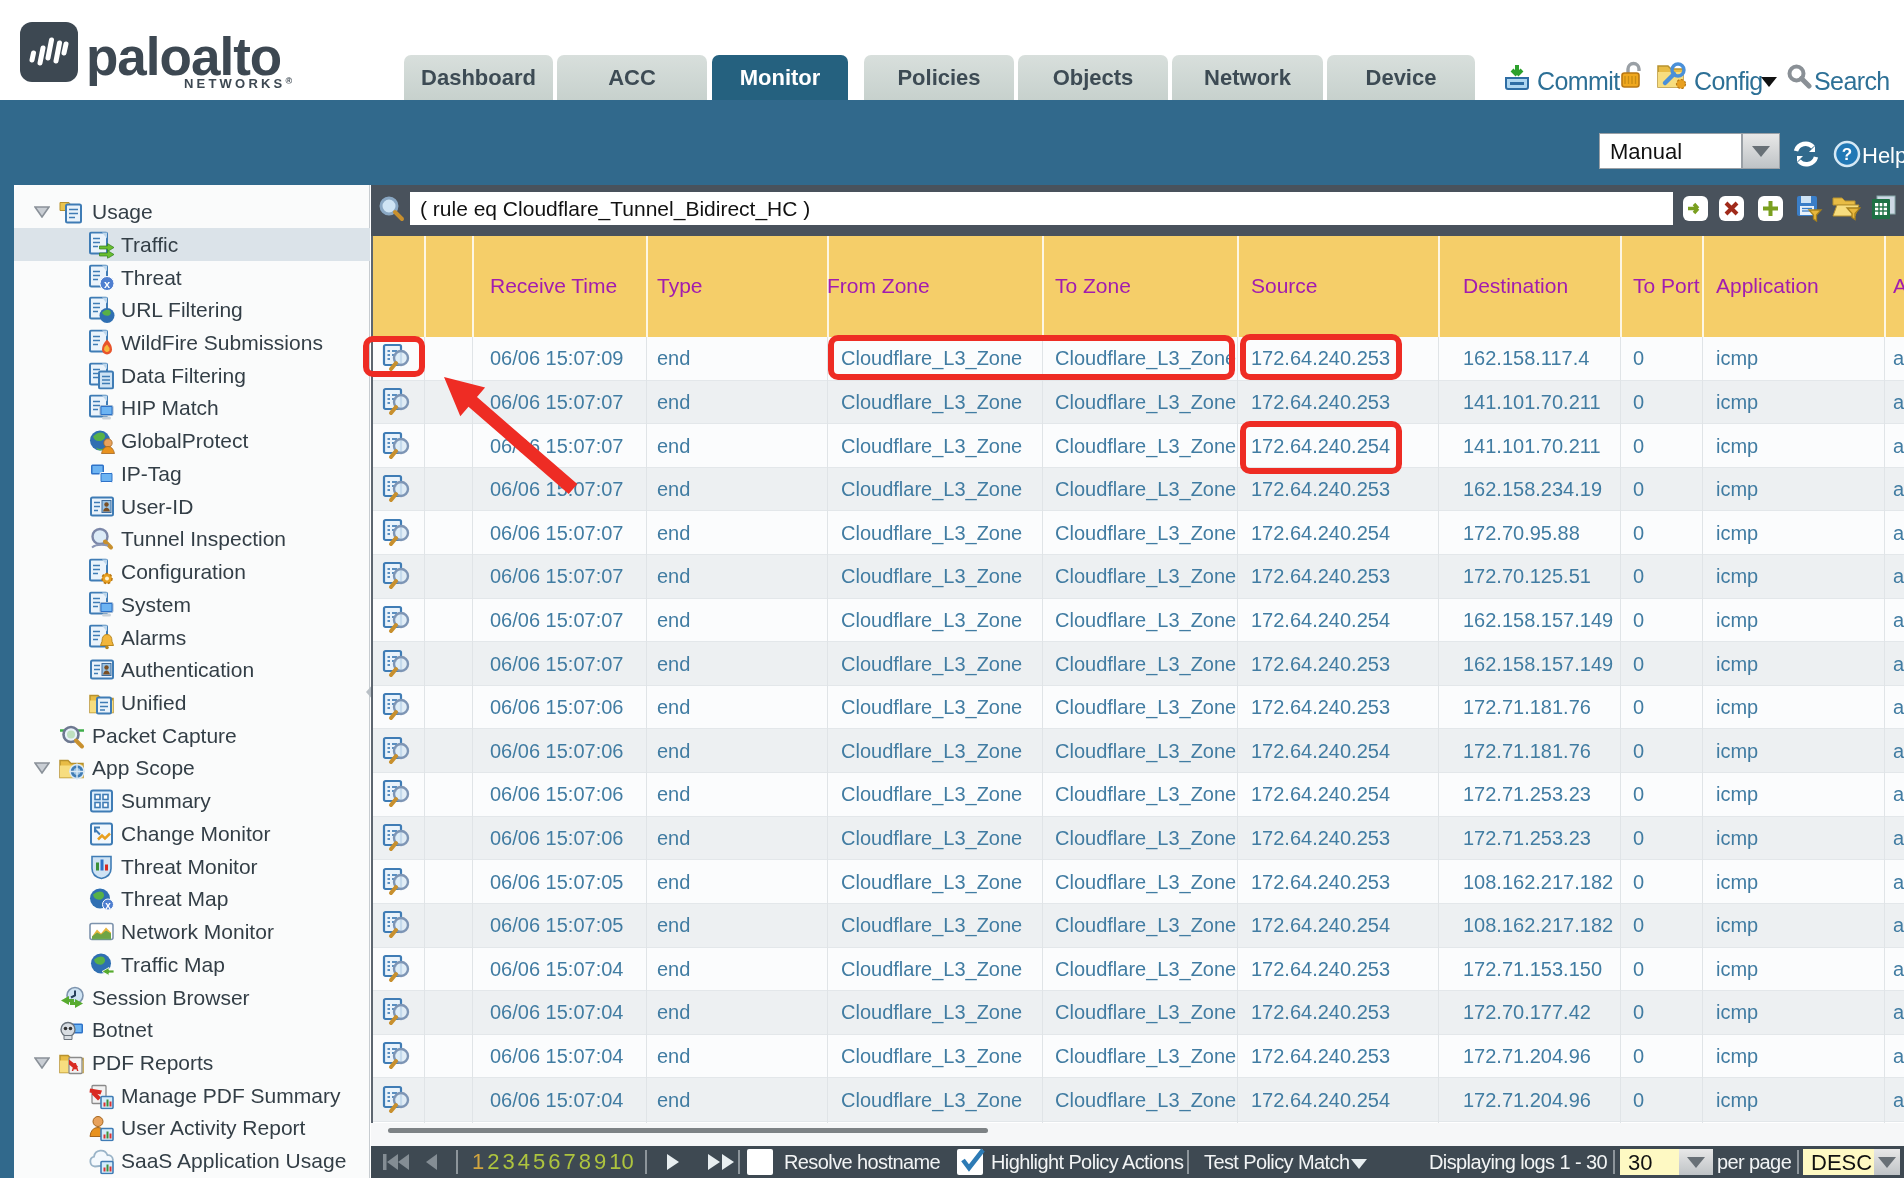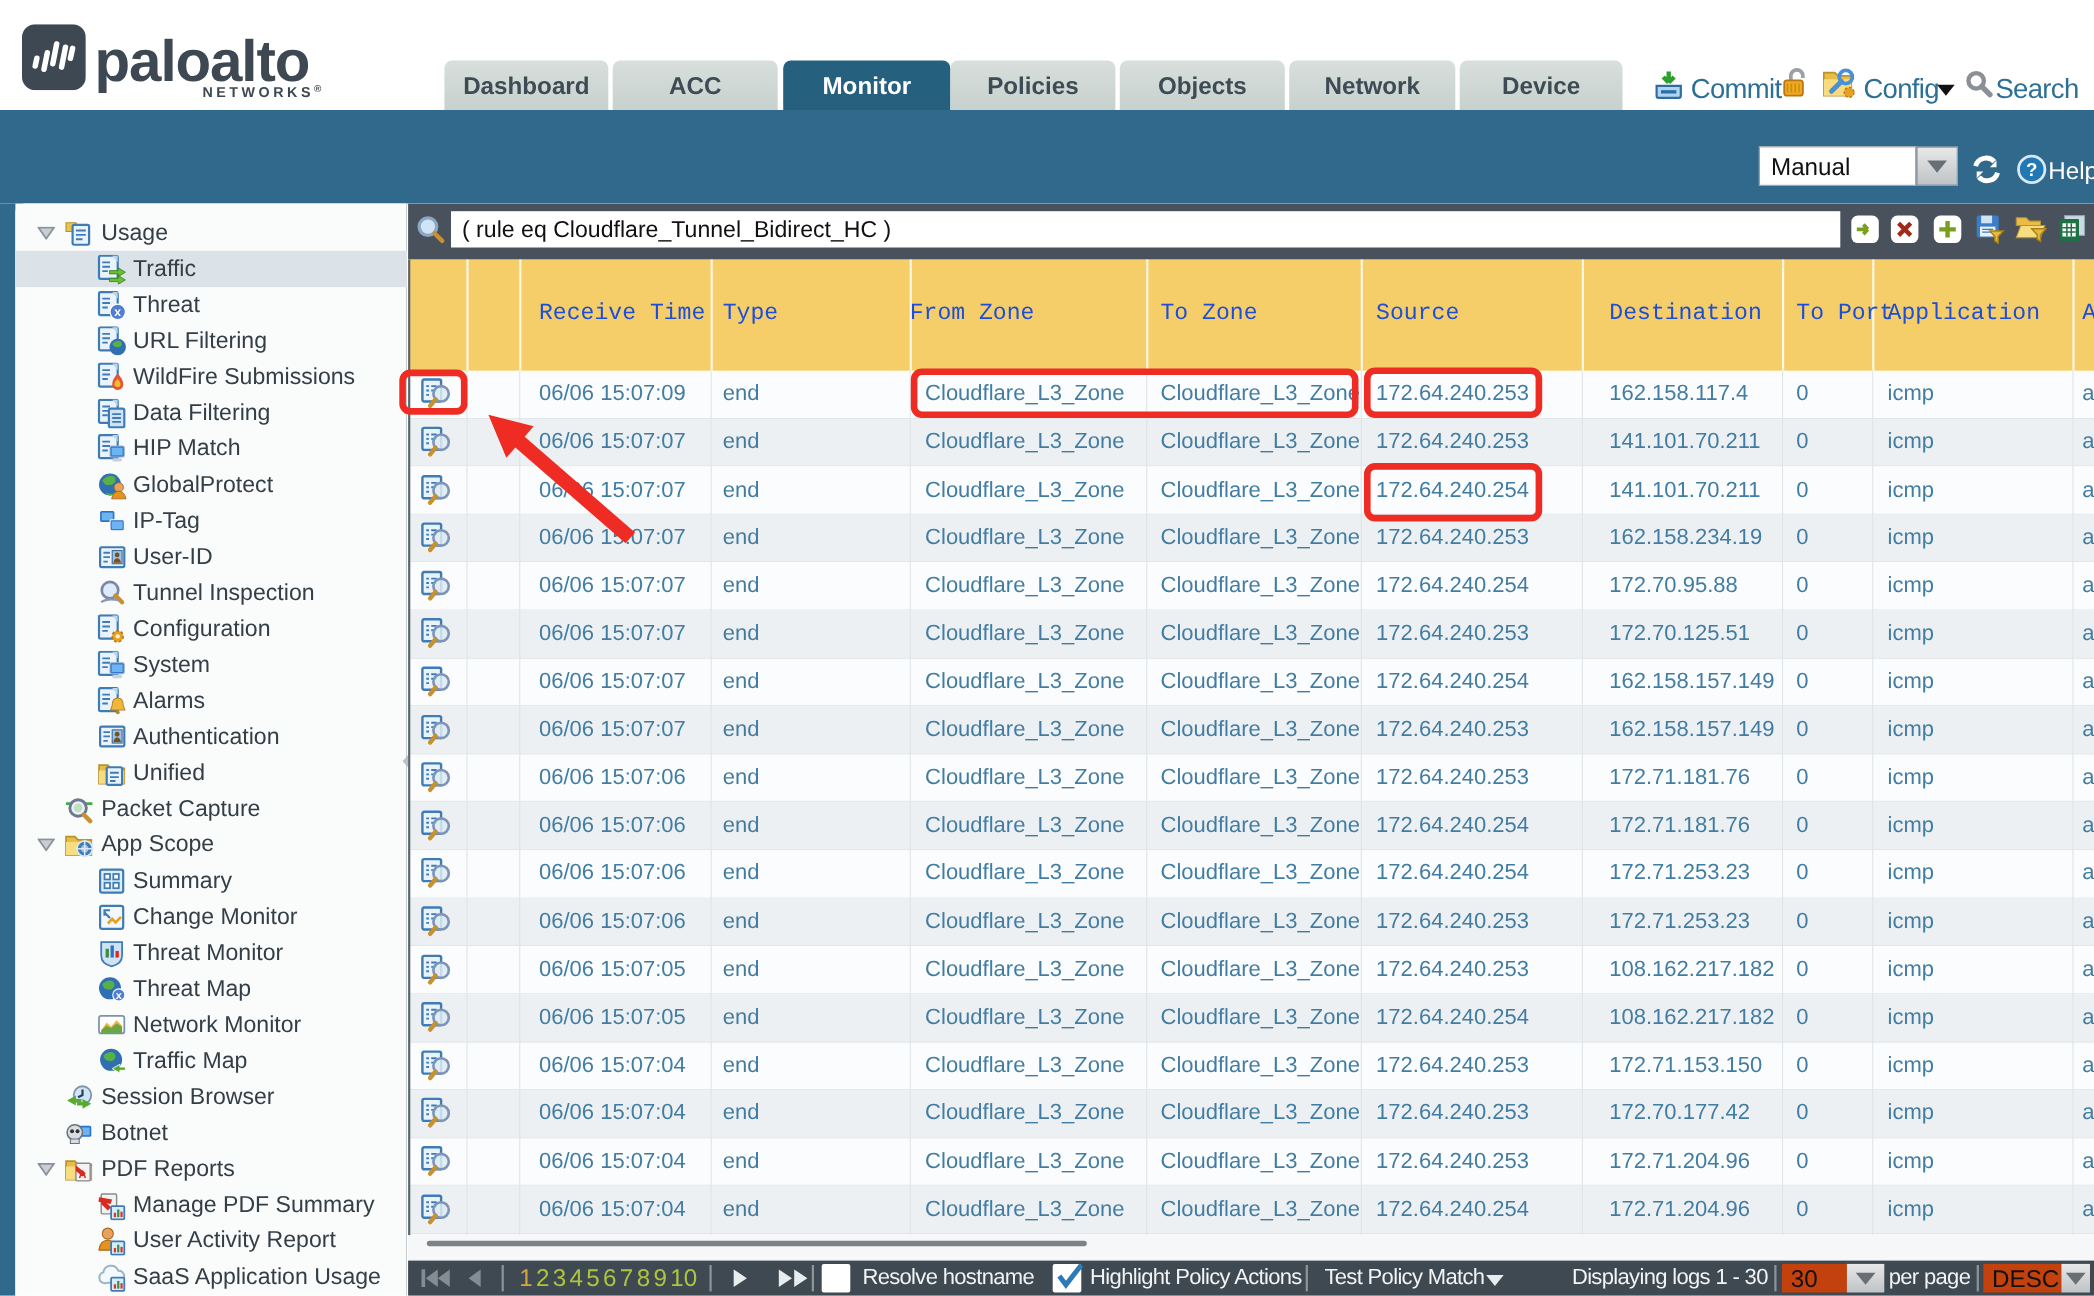--- a/index.html
+++ b/index.html
@@ -21,37 +21,37 @@
 .ti{position:absolute;left:0;width:356px;height:33px;}
 .ti .lbl{position:absolute;top:50%;transform:translateY(-50%);font-size:21px;color:#333e46;white-space:nowrap;}
 .ti svg{position:absolute;top:50%;transform:translateY(-50%);}
 .tri{position:absolute;left:20px;top:50%;transform:translateY(-50%);width:16px;height:12px;}
 .sel{background:#dbe3e9;}
 
 #main{left:371px;top:185px;width:1533px;height:993px;background:#fff;}
 #dstrip{position:absolute;left:0;top:0;width:1533px;height:51px;background:#49525c;}
 #thead{position:absolute;left:0;top:51px;width:1533px;height:101px;background:#f5ce69;}
 .hsep{position:absolute;top:0;width:2px;height:101px;background:#fdf6e3;}
-.hlbl{position:absolute;top:38px;font-size:21px;color:#1d4ed8;white-space:nowrap;font-family:Liberation Mono, monospace;}
+.hlbl{position:absolute;top:38px;font-size:21px;color:#a21caf;white-space:nowrap;}
 #rows{position:absolute;left:0;top:152px;width:1533px;height:786px;overflow:hidden;}
 .row{position:relative;width:1533px;height:43.62px;box-sizing:border-box;border-bottom:1px solid #e3e7ea;}
 .row.od{background:#fbfcfd;}
 .row.ev{background:#edf0f2;}
 .row span{position:absolute;top:50%;transform:translateY(-50%);font-size:20px;color:#417ca2;white-space:nowrap;}
 .row svg{position:absolute;left:11px;top:50%;transform:translateY(-50%);}
 .vsep{position:absolute;top:152px;width:1px;height:786px;background:#e0e4e7;}
 #tblborder{position:absolute;left:0;top:51px;width:2px;height:887px;background:#5d6670;}
 #scrollzone{position:absolute;left:0;top:938px;width:1533px;height:23px;background:#f6f7f8;}
 #thumb{position:absolute;left:17px;top:5px;width:600px;height:5px;background:#7d8285;border-radius:3px;}
 #bbar{position:absolute;left:0;top:961px;width:1533px;height:32px;background:#3e4952;}
 .bsep{position:absolute;top:4px;width:2px;height:24px;background:#8d959b;}
 .btxt{position:absolute;top:50%;transform:translateY(-50%);color:#f2f4f5;font-size:20px;letter-spacing:-0.6px;white-space:nowrap;}
 .pgnum{font-size:22px;color:#aec43e;letter-spacing:0;font-weight:400;}
 .pgnum b{font-weight:400;margin-right:3px;}
-.wbox{position:absolute;top:3px;height:26px;background:#c2410c;box-sizing:border-box;}
+.wbox{position:absolute;top:3px;height:26px;background:#fef9c3;box-sizing:border-box;}
 .garrow{position:absolute;top:3px;height:26px;background:linear-gradient(#e8e8e8,#bfc3c6);display:flex;align-items:center;justify-content:center;}
 .dtri{width:0;height:0;border-left:9px solid transparent;border-right:9px solid transparent;border-top:11px solid #687076;}
 
 .redbox{position:absolute;border:6px solid #ee2c24;border-radius:10px;}
 </style></head><body>
 
 <div id="hdr" class="abs">
 <svg class="abs" style="left:20px;top:22px" width="58" height="60" viewBox="0 0 58 60">
 <rect x="0" y="0" width="58" height="60" rx="12" fill="#3d4852"></rect>
 <g stroke="#fff" stroke-width="5" stroke-linecap="round">
@@ -59,21 +59,21 @@
 <line x1="20" y1="41" x2="23" y2="26"></line>
 <line x1="28" y1="36" x2="31.5" y2="18"></line>
 <line x1="36" y1="39" x2="39.5" y2="21"></line>
 <line x1="44" y1="31" x2="46" y2="22"></line>
 </g>
     </svg>
 <div class="abs" style="left:86px;top:26px;font-size:53px;font-weight:700;color:#3d4852;letter-spacing:-1px">paloalto</div>
 <div class="abs" style="left:184px;top:76px;font-size:13px;font-weight:700;color:#3d4852;letter-spacing:3.2px">NETWORKS<span style="font-size:9px;vertical-align:4px">®</span></div>
 <div class="tab" style="left:404px;width:149px">Dashboard</div>
 <div class="tab" style="left:557px;width:150px">ACC</div>
-<div class="tab act" style="left:712px;width:152px">Monitor</div>
+<div class="tab act" style="left:712px;width:136px">Monitor</div>
 <div class="tab" style="left:864px;width:150px">Policies</div>
 <div class="tab" style="left:1018px;width:150px">Objects</div>
 <div class="tab" style="left:1172px;width:151px">Network</div>
 <div class="tab" style="left:1327px;width:148px">Device</div>
 <svg class="abs" style="left:1502px;top:62px" width="30" height="30" viewBox="0 0 30 30">
 <path d="M15 3 v10 m0 0 l-5-5 m5 5 l5-5" stroke="#2ca02c" stroke-width="4" fill="none"></path>
 <path d="M4 16 h22 v9 a2 2 0 0 1 -2 2 h-18 a2 2 0 0 1 -2-2 z" fill="#aed6f1" stroke="#2e6da4" stroke-width="2"></path>
 <rect x="8" y="20" width="14" height="3" fill="#2e6da4"></rect>
     </svg>
 <div class="abs toplink" style="left:1537px;top:67px">Commit</div>

